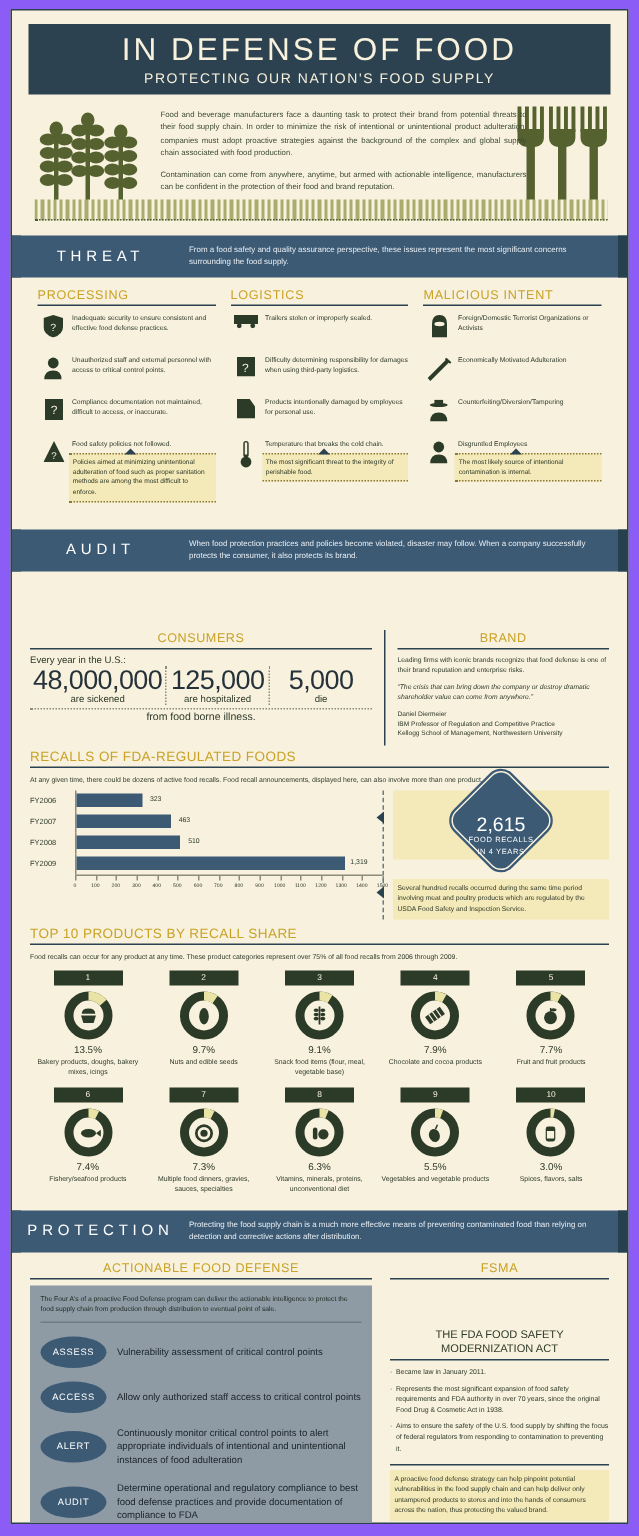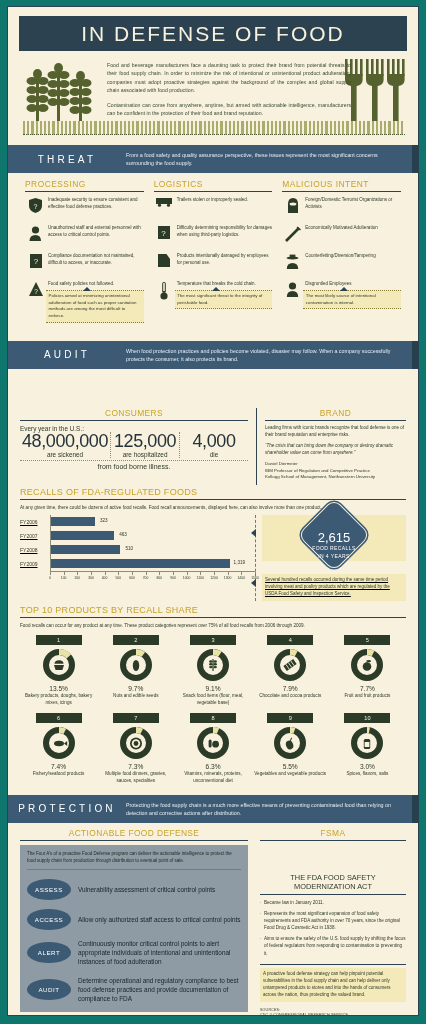--- a/index.html
+++ b/index.html
@@ -5,21 +5,21 @@
   html,body{margin:0;padding:0;}
   body{
     width:426px; height:1024px; overflow:hidden;
     background:#27404e;
     font-family:"Liberation Sans", sans-serif;
     -webkit-font-smoothing:antialiased;
   }
   .poster{
     position:relative;
     width:426px; height:1024px;
-    background:#0f766e;
+    background:#8b5cf6;
     box-sizing:border-box;
     padding:6px 7px 8px 7px;
   }
   .inner{
     position:relative;
     background:#f7f1dd;
     border:1px solid #2c4250;
     width:100%; height:100%;
     box-sizing:border-box;
     overflow:hidden;
@@ -104,21 +104,21 @@
   .stat .num{font-size:18px; color:#26323a; line-height:1.0; letter-spacing:-0.4px;}
   .stat .lbl{font-size:6.4px; color:#2f3a2a; margin-top:1px;}
   .fbi{text-align:center; font-size:7px; color:#2f3a2a; border-top:1px dotted #8c8c7a; margin-top:2px; padding-top:2px;}
   .brand p{margin:0 0 4px 0; font-size:4.5px; line-height:1.55; color:#2f3a2a;}
   .brand .quote{font-style:italic;}
   .brand .attrib{font-size:4.4px; line-height:1.5;}
   
   .recalls{padding:2px 12px 0 12px;}
   .yellow-head{color:#c9a227; font-size:9px; letter-spacing:.3px; border-bottom:1px solid #2c4250; padding-bottom:2px;}
   .recall-intro{font-size:4.6px; line-height:1.55; color:#2f3a2a; margin:4px 0 4px 0;}
-  .chartwrap{display:flex;text-decoration:underline;}
+  .chartwrap{display:flex;}
   .chart{flex:0 0 235px; position:relative;}
   .barrow{display:flex; align-items:center; height:14px;}
   .barlabel{width:30px; font-size:5px; color:#2f3a2a; flex:none;}
   .bartrack{flex:1; position:relative; height:14px; border-left:1px solid #8c8c7a;}
   .bar{position:absolute; left:0; top:2px; height:9px; background:#3c5a74;}
   .barval{position:absolute; top:3px; font-size:4.6px; color:#2f3a2a; white-space:nowrap;}
   .axis{margin-left:30px; border-top:1px solid #8c8c7a; position:relative; height:12px;}
   .tick{position:absolute; top:0; width:1px; height:3px; background:#8c8c7a;}
   .ticklab{position:absolute; top:4px; font-size:3.4px; color:#2f3a2a; transform:translateX(-50%);}
   .rightcol{flex:1; border-left:1px dashed #6b7a86; padding-left:6px; position:relative;}
@@ -169,20 +169,21 @@
   .logo .s{font-size:7.4px; color:#0a66c2; font-weight:bold; font-style:italic;}
 </style>
 </head>
 <body>
 
 <div class="poster">
  <div class="inner">
 
   <div class="hdr-bar">
     <div class="hdr-title">IN DEFENSE OF FOOD</div>
+    <div class="hdr-sub">PROTECTING OUR NATION'S FOOD SUPPLY</div>
   </div>
 
   <div class="hero">
     <svg class="wheat" width="84" height="74" viewBox="0 0 84 74">
       <g fill="#55622f">
         <rect x="13" y="18" width="3" height="54"></rect>
             <rect x="34" y="12" width="3" height="60"></rect>
             <rect x="56" y="20" width="3" height="52"></rect>
         <g>
           <ellipse cx="9" cy="24" rx="5.5" ry="4"></ellipse>
@@ -409,21 +410,21 @@
       <div class="statrow">
         <div class="stat">
           <div class="num">48,000,000</div>
           <div class="lbl">are sickened</div>
         </div>
         <div class="stat">
           <div class="num">125,000</div>
           <div class="lbl">are hospitalized</div>
         </div>
         <div class="stat">
-          <div class="num">4,000</div>
+          <div class="num">5,000</div>
           <div class="lbl">die</div>
         </div>
       </div>
       <div class="fbi">from food borne illness.</div>
     </div>
 
     <div class="brand">
       <div class="sub-head">BRAND</div>
       <p>Leading firms with iconic brands recognize that food defense is one of their brand reputation and enterprise risks.</p>
       <p class="quote">“The crisis that can bring down the company or destroy dramatic shareholder value can come from anywhere.”</p>

